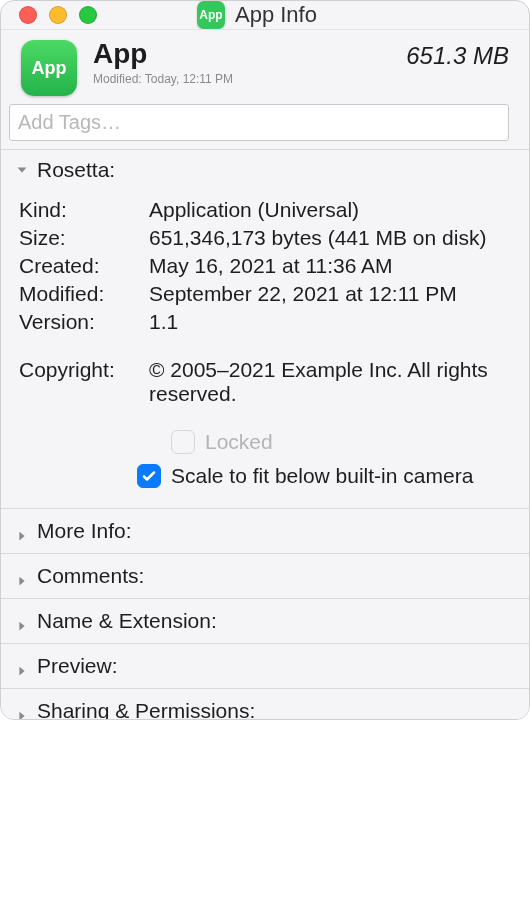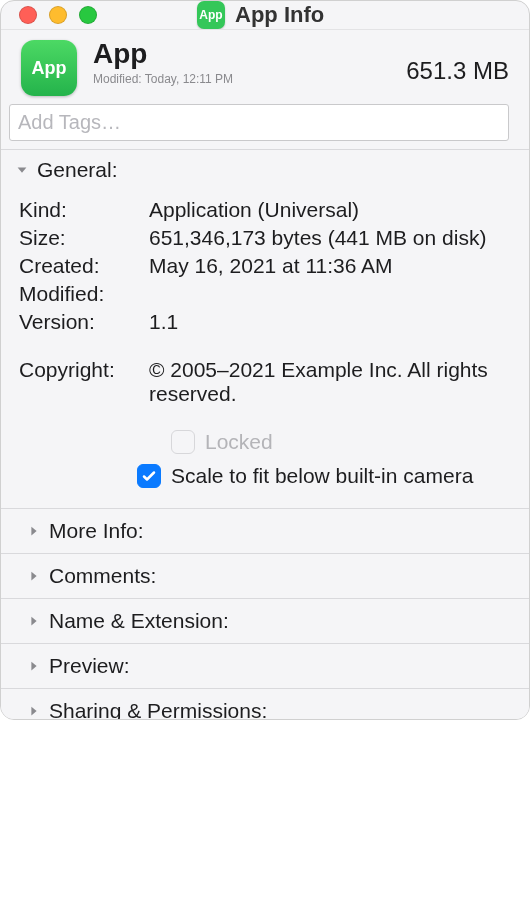--- a/index.html
+++ b/index.html
@@ -48,21 +48,21 @@
   .mini-icon {
     width: 28px; height: 28px;
     background: #34c759;
     border-radius: 7px;
     display: flex; align-items: center; justify-content: center;
     color: #fff; font-weight: 700; font-size: 12px;
     box-shadow: 0 1px 2px rgba(0,0,0,0.2);
   }
   .window-title {
     font-size: 22px;
-    font-weight: 700;
+    font-weight: 400;
     color: #333;
   }
   .header {
     display: flex;
     align-items: flex-start;
     padding: 10px 20px 8px 20px;
     border-top: 1px solid #e3e3e5;
     background: #f5f5f7;
   }
   .app-icon-large {
@@ -84,21 +84,22 @@
   }
   .modified-line {
     font-size: 12px;
     color: #8a8a8e;
     margin-top: 4px;
   }
   .app-size {
     font-size: 24px;
     font-weight: 500;
     color: #1d1d1f;
-    margin-top: 17px;
+    margin-top: 2px;
+    font-style: italic;
   }
   .tags-field {
     margin: 0 20px 8px 8px;
     height: 60px;
     background: #fff;
     border: 1px solid #c9c9cb;
     border-radius: 3px;
     padding: 6px 8px;
     font-size: 20px;
     color: #a8a8ad;
@@ -179,21 +180,21 @@
     background: #fff;
     display: flex; align-items: center; justify-content: center;
     flex-shrink: 0;
   }
   .chkbox.disabled { border-color: #d7d7da; background: #f5f5f7; }
   .chkbox.checked {
     background: #0a7aff;
     border-color: #0a7aff;
   }
   .chkbox.checked svg { color: #fff; }
-  .collapsed-list .section-header { padding: 10px 26px; }
+  .collapsed-list .section-header { padding: 10px 14px; align-items: flex-end; }
 </style>
 </head>
 <body>
 
 <div class="window">
 
   <div class="titlebar">
     <div class="traffic">
       <div class="dot red"></div>
       <div class="dot yellow"></div>
@@ -219,38 +220,39 @@
 
   <div class="tags-field">
     <input type="text" placeholder="Add Tags…" style="">
   </div>
 
   <div class="section">
     <div class="section-header">
       <svg class="chev" viewBox="0 0 16 16" fill="currentColor">
           <path d="M3 5l5 6 5-6z"></path>
         </svg>
-      <span class="section-title">General:</span>
+      <span class="section-title">Rosetta:</span>
     </div>
     <div class="general-body">
 
       <div class="kv-row">
         <div class="kv-key">Kind:</div>
         <div class="kv-val">Application (Universal)</div>
       </div>
       <div class="kv-row">
         <div class="kv-key">Size:</div>
         <div class="kv-val">651,346,173 bytes (441 MB on disk)</div>
       </div>
       <div class="kv-row">
         <div class="kv-key">Created:</div>
         <div class="kv-val">May 16, 2021 at 11:36 AM</div>
       </div>
       <div class="kv-row">
         <div class="kv-key">Modified:</div>
+        <div class="kv-val">September 22, 2021 at 12:11 PM</div>
       </div>
       <div class="kv-row">
         <div class="kv-key">Version:</div>
         <div class="kv-val">1.1</div>
       </div>
 
       <div class="kv-row" style="margin-top:24px">
         <div class="kv-key">Copyright:</div>
         <div class="kv-val">© 2005–2021 Example Inc. All rights reserved.</div>
       </div>

